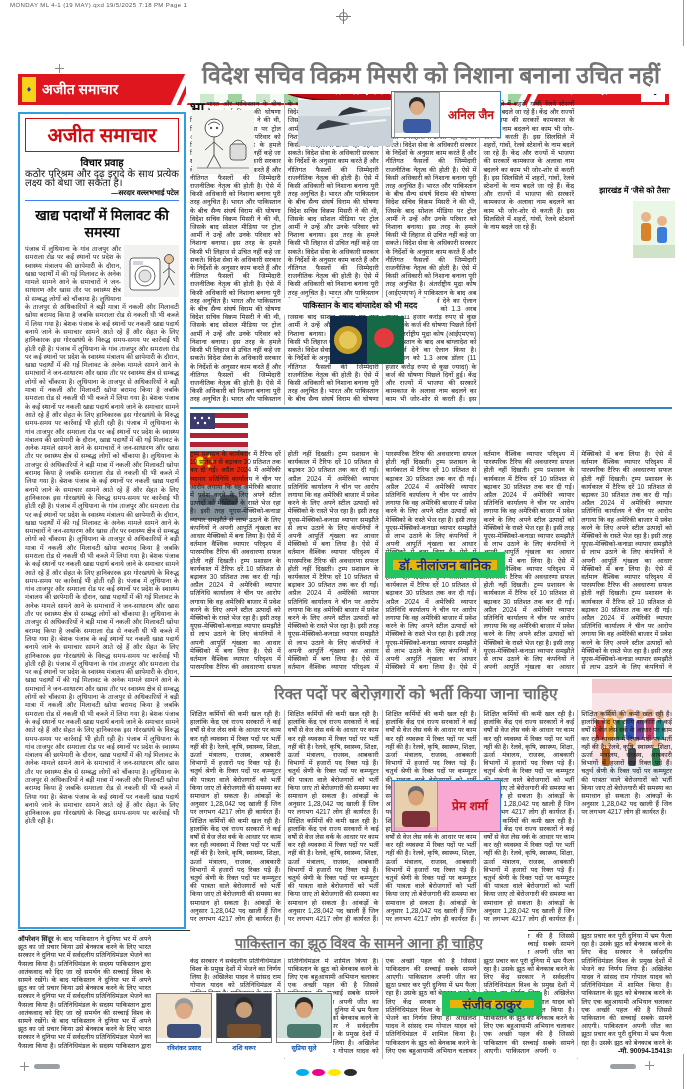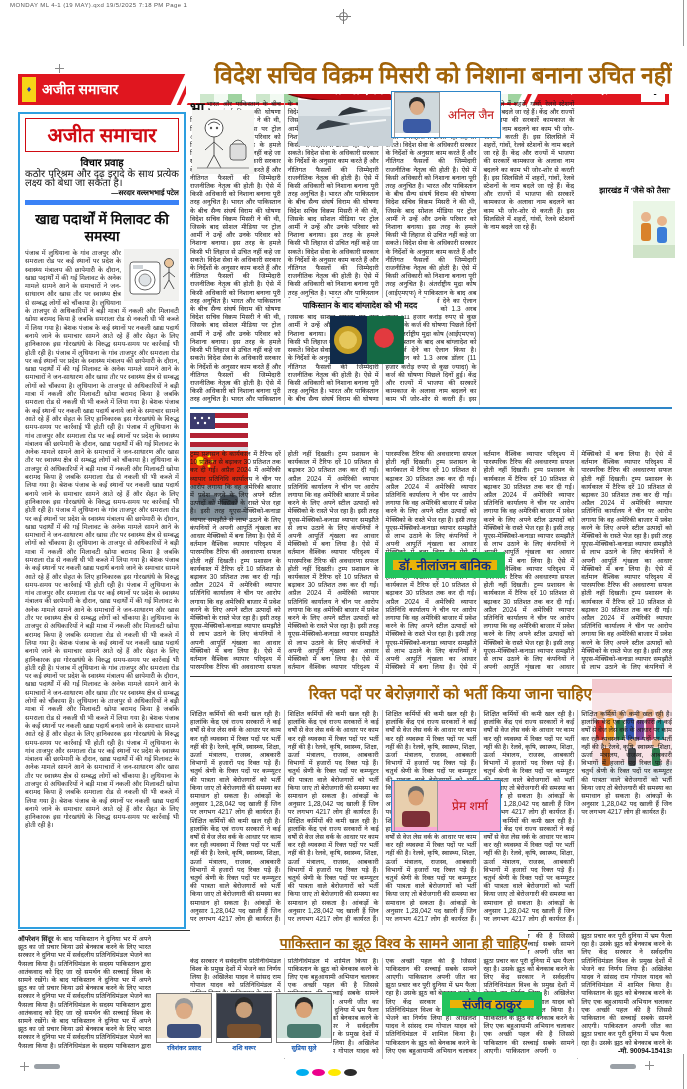--- a/index.html
+++ b/index.html
@@ -29,43 +29,43 @@
   .mh-stripe { position:absolute; top:0; width:6px; height:31px; background:#fff; transform:skewX(-25deg); }
   .mh-oval { position:absolute; left:265px; top:2px; width:160px; height:27px; background:#c00d14; border:2px solid #6e0508; border-radius:50%; color:#fff; font-weight:bold; font-size:14px; text-align:center; line-height:23px; letter-spacing:1px; }
   .mh-date { position:absolute; right:32px; top:0; height:31px; line-height:31px; color:#fff; font-weight:bold; font-size:11.5px; white-space:nowrap; }
   .mh-page { position:absolute; right:4px; top:3px; width:24px; height:25px; background:#fff; color:#111; font-weight:bold; font-size:18px; text-align:center; line-height:25px; }
 
   
   .left-col { left:18px; top:112px; width:168px; height:817px; border:2px solid #2e9fe0; padding:4px 5px; overflow:hidden; background:#fff; }
   .lc-logo { border:1.5px solid #d00b12; color:#d00b12; font-weight:bold; font-size:20px; text-align:center; padding:2px 0 3px; }
   .lc-thought { font-weight:bold; font-size:10px; text-align:center; margin-top:3px; }
   .lc-quote { font-size:10px; line-height:9px; text-align:justify; margin-top:0; color:#111; }
-  .lc-quote-author { font-size:7.2px; font-weight:bold; text-align:right; border-bottom:5px solid #3b82f6; padding-bottom:3px; }
+  .lc-quote-author { font-size:7.2px; font-weight:bold; text-align:right; border-bottom:1px solid #3b82f6; padding-bottom:3px; }
   .lc-headline { font-weight:bold; font-size:14px; line-height:17px; text-align:center; margin:6px 0 4px; color:#0d0d0d; }
   .lc-body { font-size:6.6px; line-height:8.3px; text-align:justify; color:#1a1a1a; }
   .lc-cartoon { float:right; width:55px; height:52px; margin:0 0 2px 3px; }
 
   
-  .headline { font-weight:bold; color:#a16207; text-align:right; white-space:nowrap; overflow:hidden; background:#fff; }
+  .headline { font-weight:bold; color:#737373; text-align:center; white-space:nowrap; overflow:hidden; background:#fff; }
   .hl-a { font-size:23px; line-height:38px; }
   .hl-b { font-size:16px; line-height:34px; }
   .hl-c { font-size:15.5px; line-height:28px; }
   .hl-d { font-size:14px; line-height:30px;text-decoration:underline; }
 
   
   .cols { font-size:6.5px; line-height:8.2px; text-align:justify; color:#1a1a1a; column-gap:7px; column-fill:auto; column-rule:0.5px solid #b5b5b5; overflow:hidden; }
   .cols-5 { column-count:5; }
   .dropcap { float:left; font-size:15px; font-weight:bold; line-height:15px; padding:0 2px 0 0; color:#111; }
   .subhead { background:#fff; font-weight:bold; font-size:8px; text-align:center; line-height:15px; white-space:nowrap; overflow:hidden; color:#0d0d0d; }
   .lead-bold { font-weight:bold; }
 
   
   .authorbox { background:#fff; border:1.5px solid #2e86c8; display:flex; align-items:center; overflow:hidden; }
   .authorbox .photo { flex:0 0 auto; border:1px solid #999; margin:2px; }
-  .authorbox .aname { flex:1; text-align:center; font-weight:normal; font-size:12px; line-height:14px; }
+  .authorbox .aname { flex:1; text-align:center; font-weight:bold; font-size:12px; line-height:14px; }
   .aname.red { color:#c21414; }
   .namebox { background:#eab308; border:8px solid #22c55e; text-align:center; font-weight:bold; font-size:13px; color:#14317d; display:flex; align-items:center; justify-content:center; }
 
   
   .imgbox { background:#fff; overflow:hidden; }
   .imgbox svg { display:block; }
 
   
   .photostrip { background:#fff; display:flex; gap:4px; padding:1px; }
   .ps-item { width:56px; }

